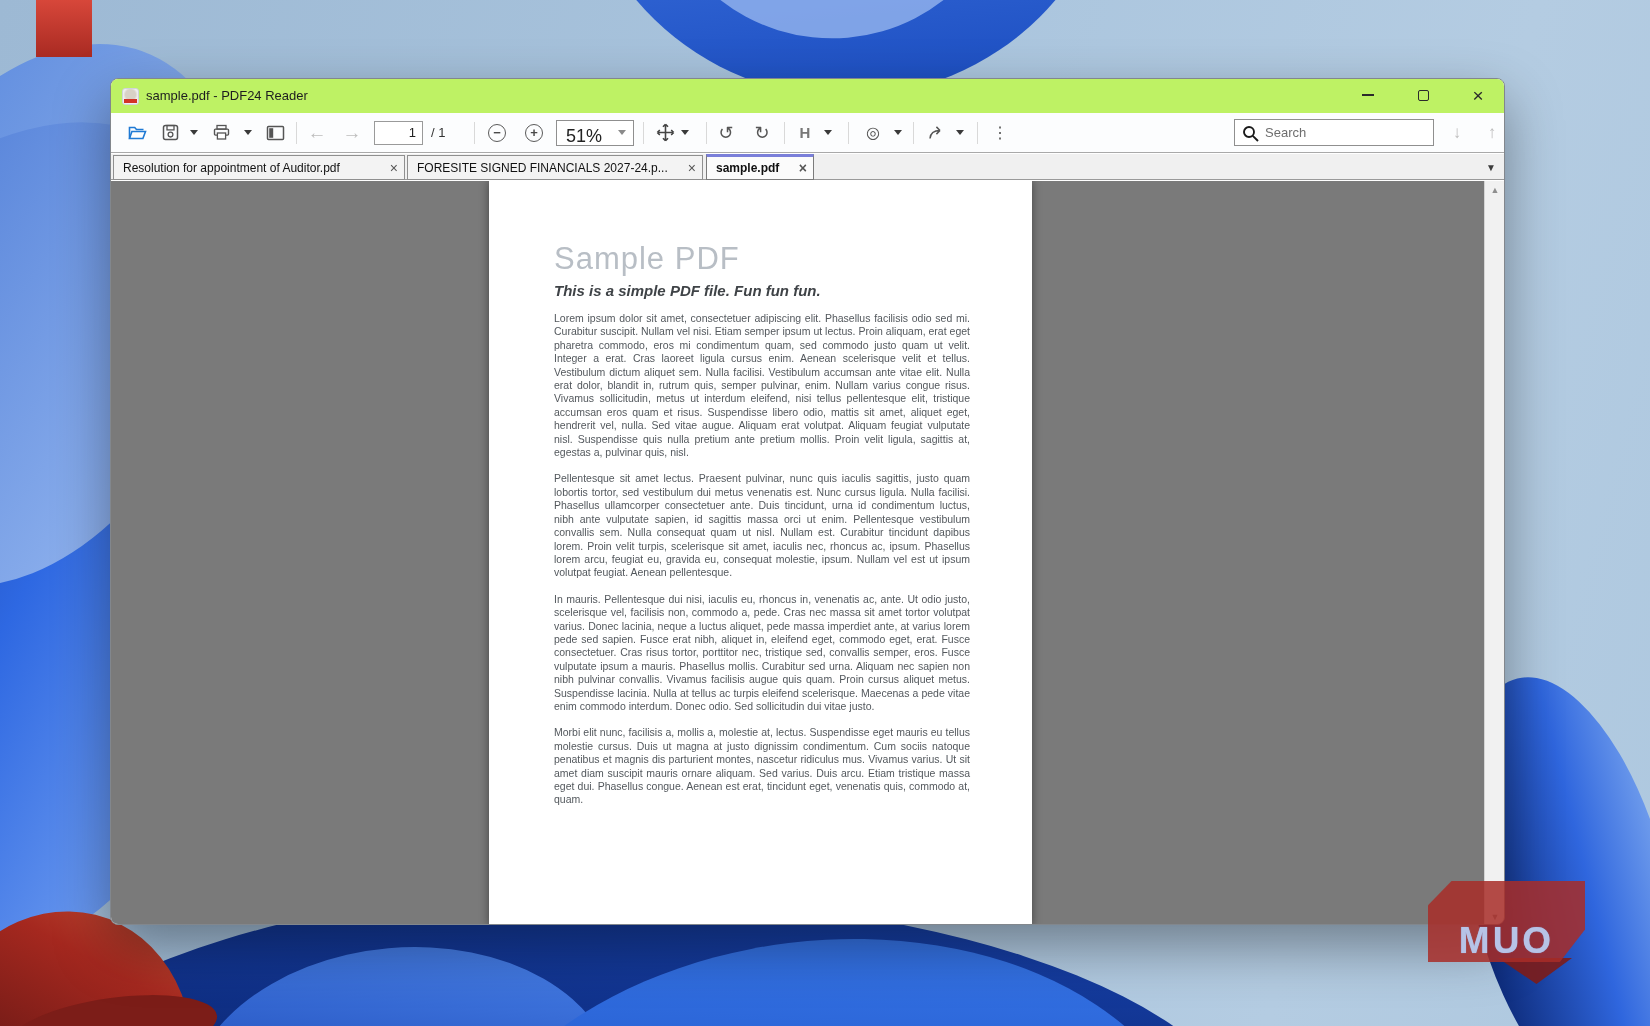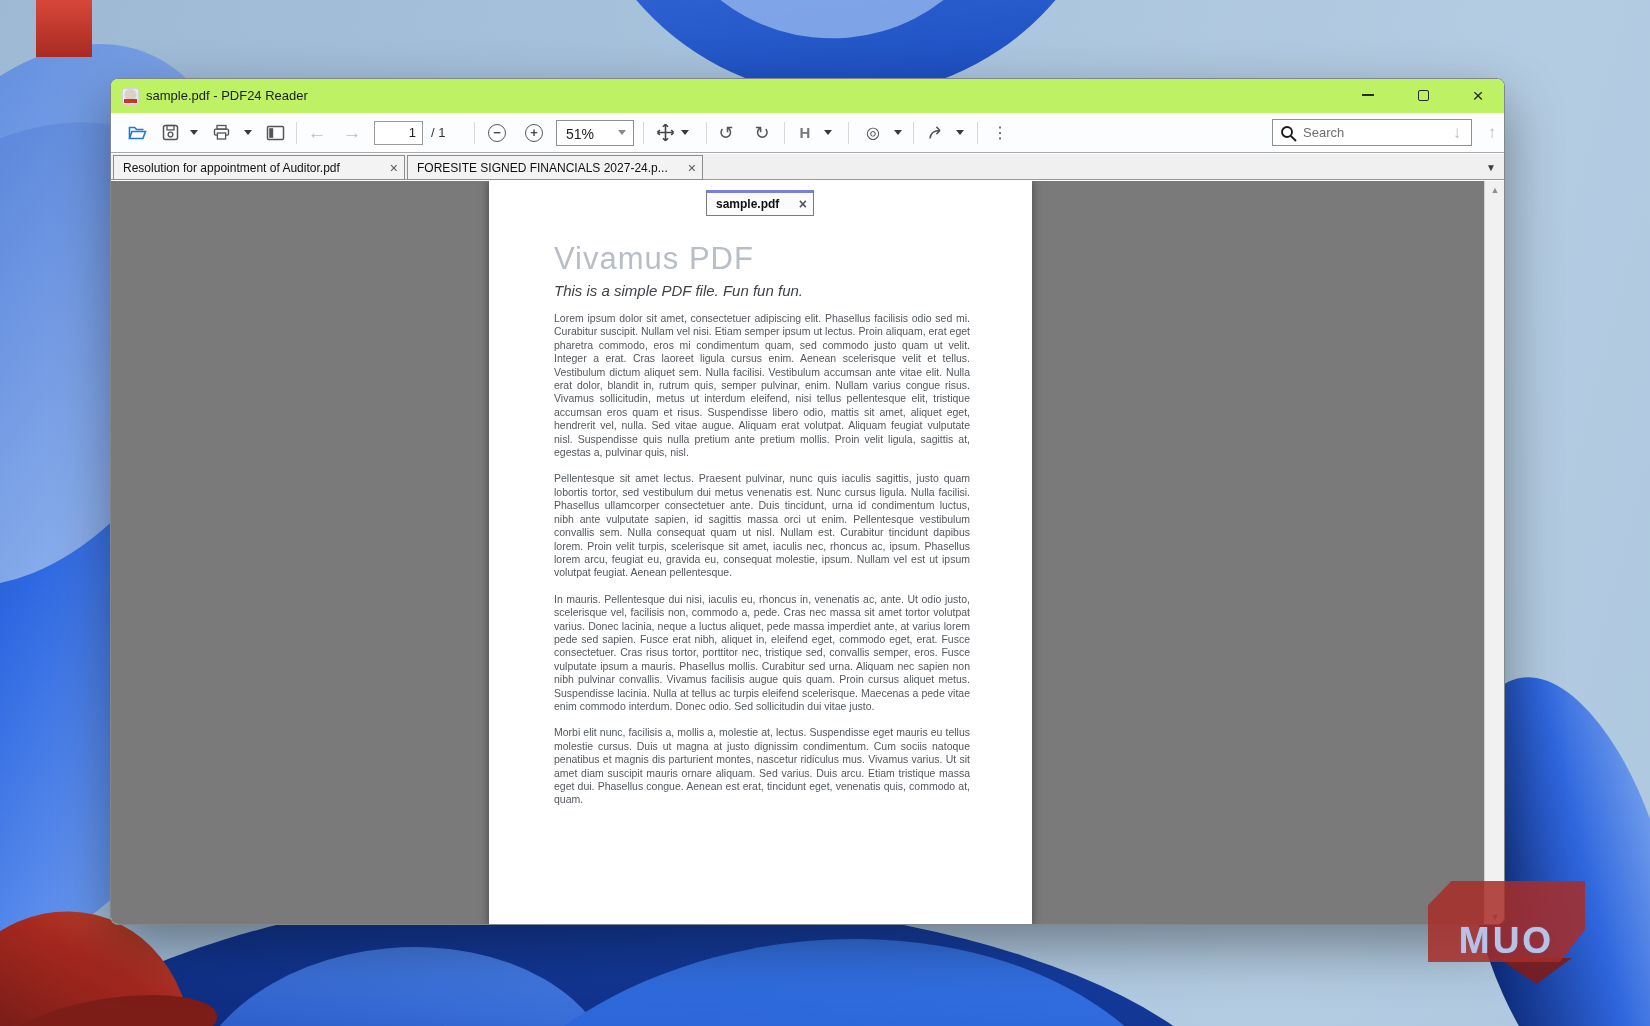--- a/index.html
+++ b/index.html
@@ -71,61 +71,61 @@
   .gly{ color:#565656; }
   .disabled-arrow{ color:#bcbcbc; font-size:19px; }
   .circle-btn{ width:18px; height:18px; border:1.6px solid #5a5a5a; border-radius:50%;
     display:flex; align-items:center; justify-content:center;
     font-size:13px; font-weight:700; color:#4a4a4a; line-height:1; }
   .page-box{ position:absolute; left:263px; top:8px; width:49px; height:24px;
     border:1px solid #9a9a9a; background:#fff; font-size:13px; color:#222;
     text-align:right; padding:3px 6px 0 0; }
   .page-total{ position:absolute; left:320px; top:12px; font-size:13px; color:#333; }
   .zoom-box{ position:absolute; left:445px; top:7px; width:78px; height:26px;
-    border:1px solid #8f8f8f; background:#fff; font-size:14px; color:#222; }
+    border:1px solid #8f8f8f; background:#fff; font-size:18px; color:#222; }
   .zoom-box .zv{ position:absolute; left:9px; top:5px; }
   .zoom-box .zc{ position:absolute; right:7px; top:9px; width:0; height:0;
     border-left:4px solid transparent; border-right:4px solid transparent; border-top:5px solid #8a8a8a; }
   .search-box{ position:absolute; left:1123px; top:6px; width:200px; height:27px;
-    border:1px solid #8f8f8f; background:#fff;margin-left:38px; }
+    border:1px solid #8f8f8f; background:#fff; }
   .search-box input{ position:absolute; left:30px; top:2px; width:160px; height:21px;
     border:none; outline:none; font-size:13px; color:#333;
     font-family:"Liberation Sans",sans-serif; }
   .search-box input::placeholder{ color:#6e6e6e; }
   .search-svg{ position:absolute; left:7px; top:5px; }
 
   
   .tabbar{ left:0; top:75px; width:100%; height:26px; background:#f0f0f0;
     border-bottom:1px solid #9a9a9a; }
   .tab{ position:absolute; top:1px; height:25px; background:#f3f3f3;
     border:1px solid #8f8f8f; display:flex; align-items:center;
     font-size:12px; color:#111; padding:0 6px 0 9px; }
   .tab .lbl{ flex:1; overflow:hidden; white-space:nowrap; }
   .tab .x{ margin-left:6px; color:#555; font-size:14px; line-height:1; }
   .tab1{ left:2px;   width:292px; }
   .tab2{ left:296px; width:296px; } 
   .tab-active{ left:595px; width:108px; top:0; height:26px; background:#fbfbfb;
-    border:1px solid #7b7b7b; border-top:3px solid #7a7fd9; font-weight:bold; z-index:2;margin-top:36px; }
+    border:1px solid #7b7b7b; border-top:3px solid #7a7fd9; font-weight:bold; z-index:2; }
   .tabbar-caret{ position:absolute; right:8px; top:8px; font-size:10px; color:#3c3c3c; }
 
   
   .docarea{ left:0; top:102px; width:100%; height:745px; background:#7a7a7a; overflow:hidden; }
   .scrolltrack{ position:absolute; right:0; top:0; width:20px; height:100%; background:#f1f1f1;
     border-left:1px solid #d4d4d4; }
   .scroll-up{ position:absolute; top:4px; left:0; width:20px; text-align:center;
     font-size:9px; color:#8e8e8e; }
   .scroll-dn{ position:absolute; bottom:4px; left:0; width:20px; text-align:center;
     font-size:9px; color:#8e8e8e; }
 
   .page{ position:absolute; left:378px; top:0; width:543px; height:745px; background:#fff;
     box-shadow:0 0 9px rgba(0,0,0,.45); }
   .pdf-title{ position:absolute; left:65px; top:60px; font-size:31px; font-weight:300;
     letter-spacing:1px; color:#b8bec5; }
   .pdf-subtitle{ position:absolute; left:65px; top:101px; font-size:15px; font-style:italic;
-    font-weight:normal; color:#3f4347; }
+    font-weight:bold; color:#3f4347; }
   .pdf-body{ position:absolute; left:65px; top:131px; width:416px;
     font-size:10.5px; line-height:13.4px; color:#53585d; text-align:justify; }
   .pdf-body p{ margin-bottom:13px; }
 </style>
 </head>
 <body>
 
 <div class="wallpaper">
   <div class="petal p-left-big"></div>
   <div class="petal p-left-light"></div>
@@ -280,21 +280,21 @@
     </div>
     <div class="tab tab-active">
       <span class="lbl">sample.pdf</span>
       <span class="x">×</span>
     </div>
     <span class="tabbar-caret">▼</span>
   </div>
 
   <div class="abs docarea">
     <div class="page">
-      <div class="pdf-title">Vivamus PDF</div>
+      <div class="pdf-title">Sample PDF</div>
       <div class="pdf-subtitle">This is a simple PDF file. Fun fun fun.</div>
       <div class="pdf-body">
         <p>Lorem ipsum dolor sit amet, consectetuer adipiscing elit. Phasellus facilisis odio sed mi. Curabitur suscipit. Nullam vel nisi. Etiam semper ipsum ut lectus. Proin aliquam, erat eget pharetra commodo, eros mi condimentum quam, sed commodo justo quam ut velit. Integer a erat. Cras laoreet ligula cursus enim. Aenean scelerisque velit et tellus. Vestibulum dictum aliquet sem. Nulla facilisi. Vestibulum accumsan ante vitae elit. Nulla erat dolor, blandit in, rutrum quis, semper pulvinar, enim. Nullam varius congue risus. Vivamus sollicitudin, metus ut interdum eleifend, nisi tellus pellentesque elit, tristique accumsan eros quam et risus. Suspendisse libero odio, mattis sit amet, aliquet eget, hendrerit vel, nulla. Sed vitae augue. Aliquam erat volutpat. Aliquam feugiat vulputate nisl. Suspendisse quis nulla pretium ante pretium mollis. Proin velit ligula, sagittis at, egestas a, pulvinar quis, nisl.</p>
         <p>Pellentesque sit amet lectus. Praesent pulvinar, nunc quis iaculis sagittis, justo quam lobortis tortor, sed vestibulum dui metus venenatis est. Nunc cursus ligula. Nulla facilisi. Phasellus ullamcorper consectetuer ante. Duis tincidunt, urna id condimentum luctus, nibh ante vulputate sapien, id sagittis massa orci ut enim. Pellentesque vestibulum convallis sem. Nulla consequat quam ut nisl. Nullam est. Curabitur tincidunt dapibus lorem. Proin velit turpis, scelerisque sit amet, iaculis nec, rhoncus ac, ipsum. Phasellus lorem arcu, feugiat eu, gravida eu, consequat molestie, ipsum. Nullam vel est ut ipsum volutpat feugiat. Aenean pellentesque.</p>
         <p>In mauris. Pellentesque dui nisi, iaculis eu, rhoncus in, venenatis ac, ante. Ut odio justo, scelerisque vel, facilisis non, commodo a, pede. Cras nec massa sit amet tortor volutpat varius. Donec lacinia, neque a luctus aliquet, pede massa imperdiet ante, at varius lorem pede sed sapien. Fusce erat nibh, aliquet in, eleifend eget, commodo eget, erat. Fusce consectetuer. Cras risus tortor, porttitor nec, tristique sed, convallis semper, eros. Fusce vulputate ipsum a mauris. Phasellus mollis. Curabitur sed urna. Aliquam nec sapien non nibh pulvinar convallis. Vivamus facilisis augue quis quam. Proin cursus aliquet metus. Suspendisse lacinia. Nulla at tellus ac turpis eleifend scelerisque. Maecenas a pede vitae enim commodo interdum. Donec odio. Sed sollicitudin dui vitae justo.</p>
         <p>Morbi elit nunc, facilisis a, mollis a, molestie at, lectus. Suspendisse eget mauris eu tellus molestie cursus. Duis ut magna at justo dignissim condimentum. Cum sociis natoque penatibus et magnis dis parturient montes, nascetur ridiculus mus. Vivamus varius. Ut sit amet diam suscipit mauris ornare aliquam. Sed varius. Duis arcu. Etiam tristique massa eget dui. Phasellus congue. Aenean est erat, tincidunt eget, venenatis quis, commodo at, quam.</p>
       </div>
     </div>
     <div class="scrolltrack">
       <div class="scroll-up">▲</div>

